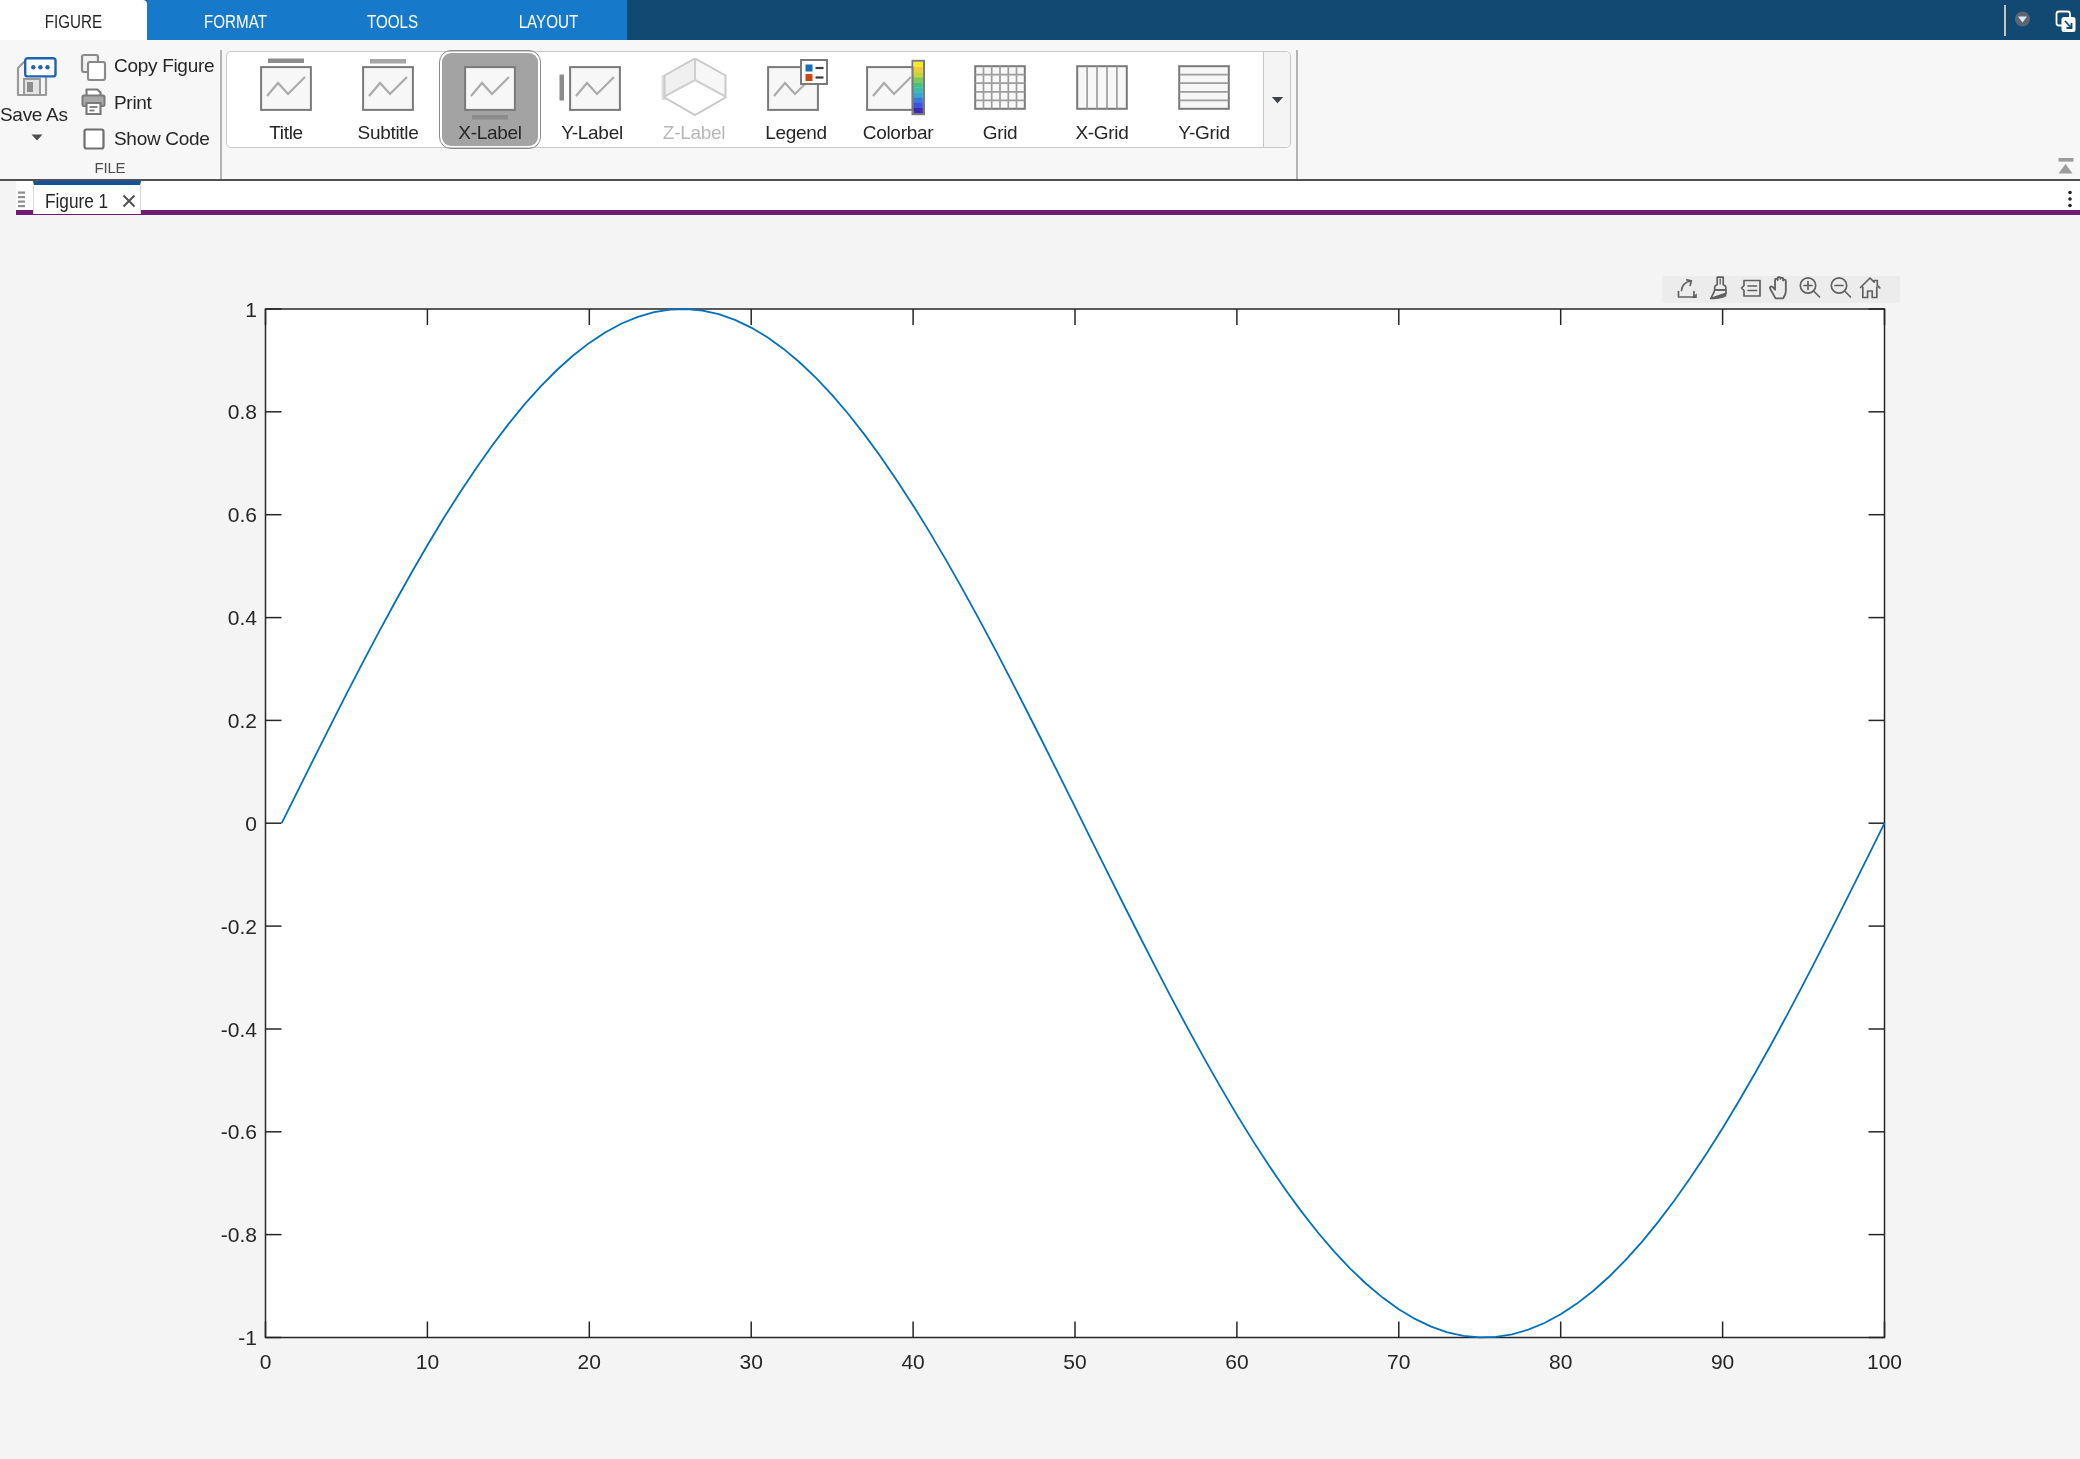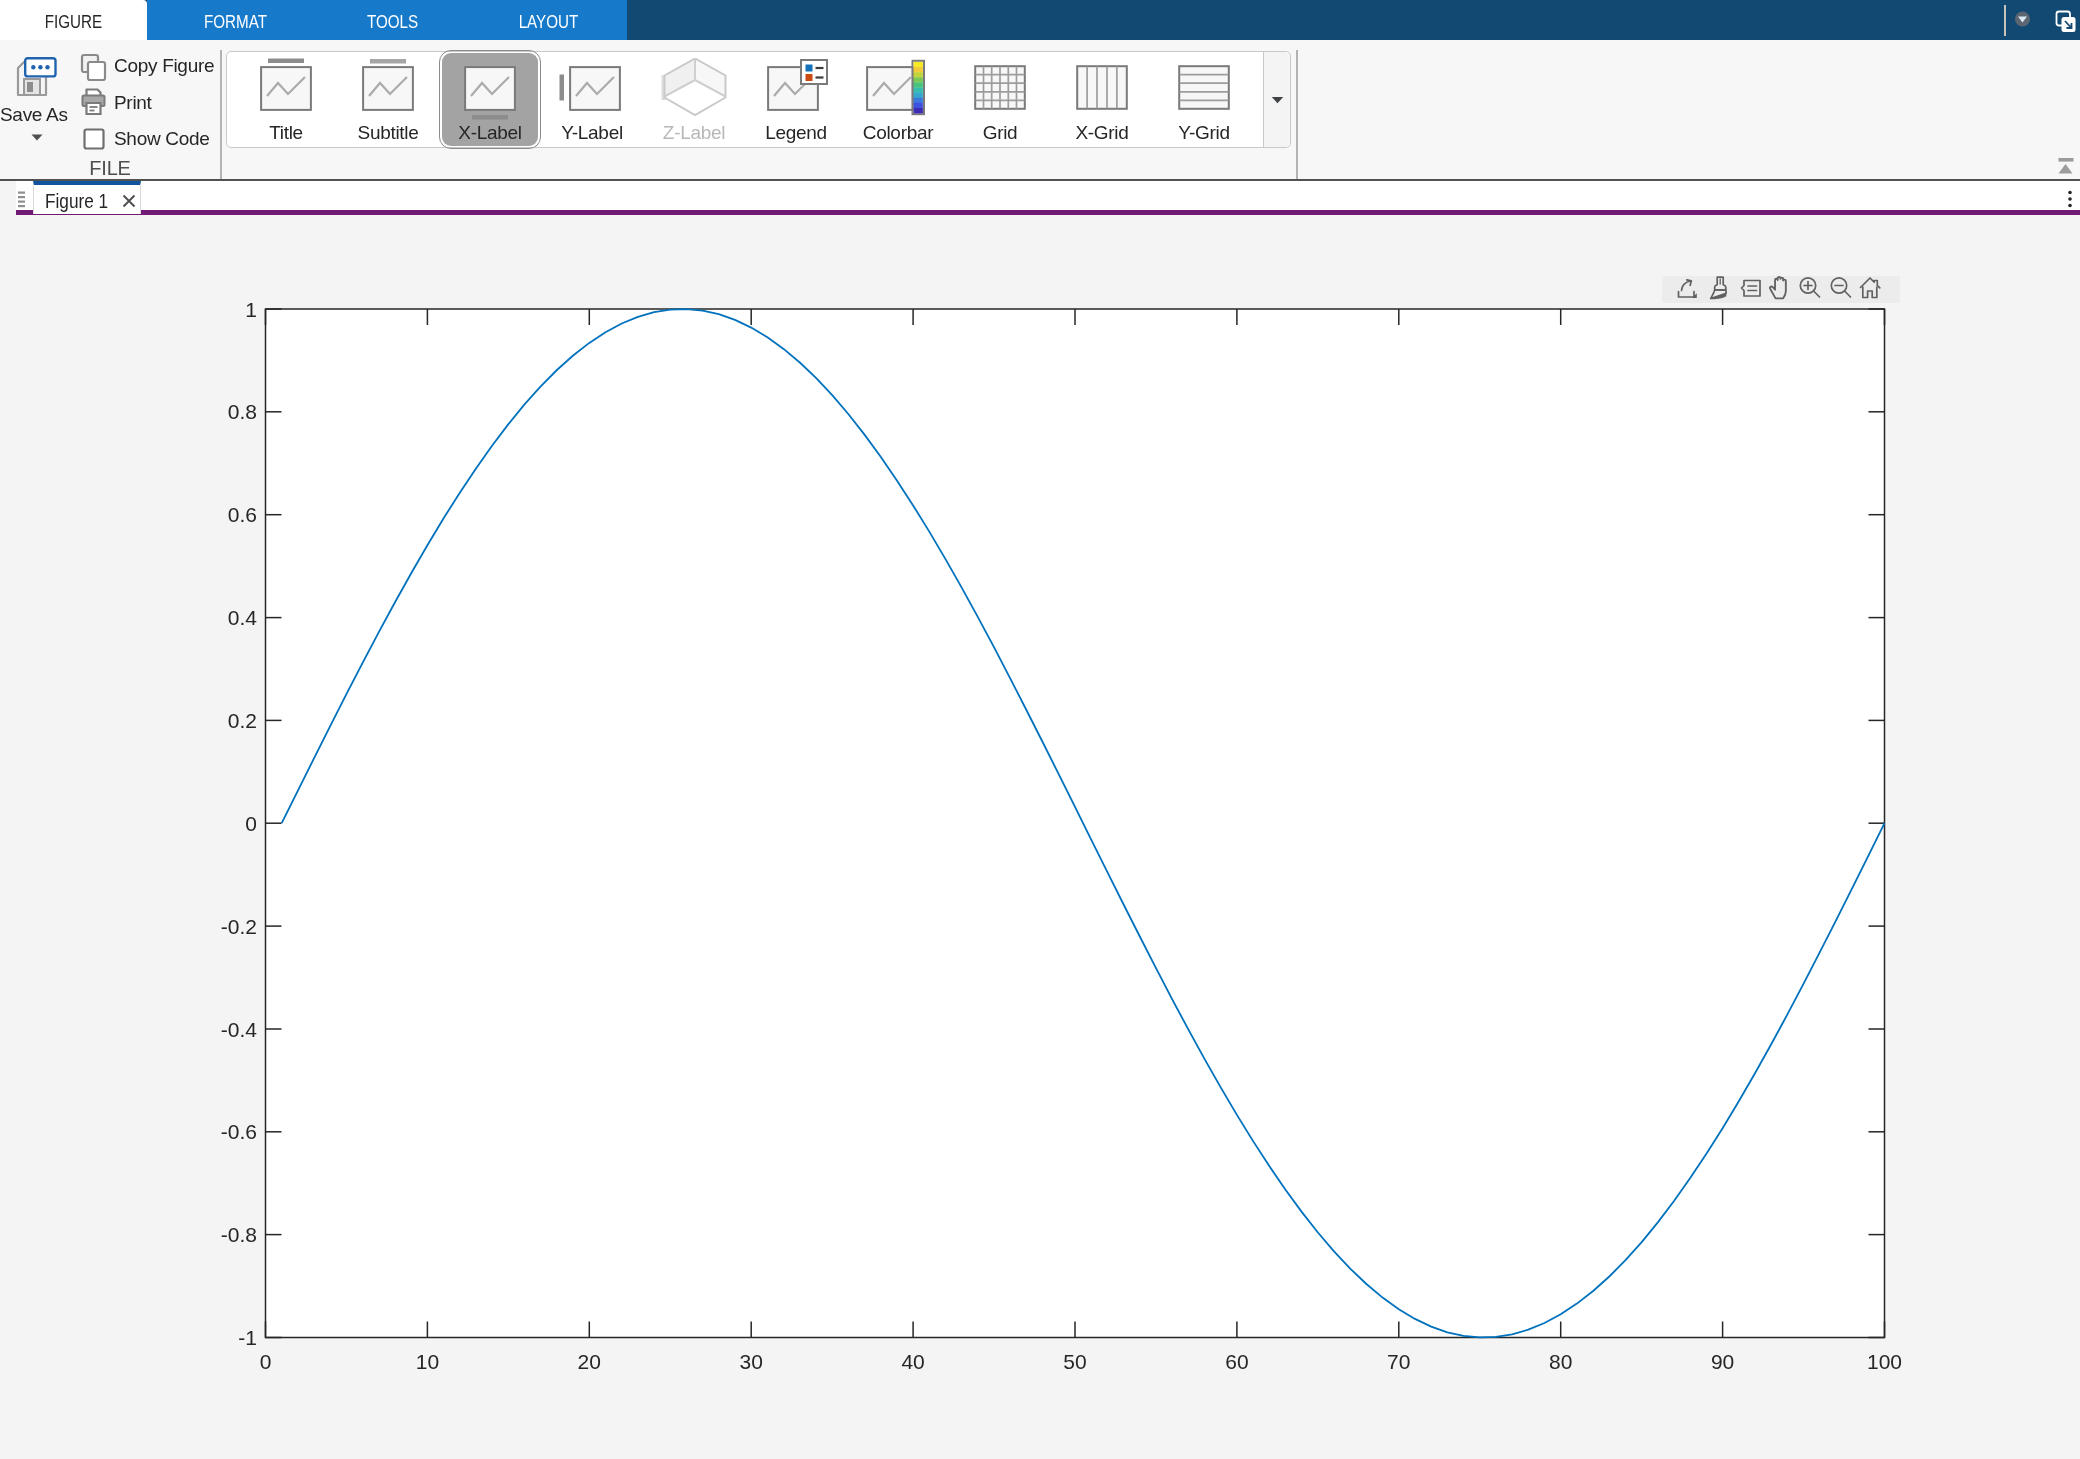--- a/index.html
+++ b/index.html
@@ -13,21 +13,21 @@
 #topbar .whitetab { position:absolute; left:0; top:0; width:147px; height:40px; background:#ffffff; border-top-right-radius:4px; }
 .ttab { position:absolute; top:0; height:40px; width:157px; line-height:43px; text-align:center; font-size:19px; color:#fff; transform:scaleX(0.8); }
 #tab-figure { left:0; width:147px; color:#262626; }
 #tab-format { left:157px; }
 #tab-tools  { left:314px; }
 #tab-layout { left:470px; }
 
 
 #ribbon { left:0; top:40px; width:2080px; height:141px; background:#f7f7f7; border-bottom:2px solid #515151; }
 .vsep { position:absolute; top:10px; height:129px; width:2px; background:#b3b3b3; }
-.gcaption { position:absolute; top:119px; height:18px; line-height:18px; font-size:20px; color:#4e4e4e; letter-spacing:-0.2px; text-align:center; }
+.gcaption { position:absolute; top:119px; height:18px; line-height:18px; font-size:15px; color:#4e4e4e; letter-spacing:-0.2px; text-align:center; }
 
 
 .rlabel { font-size:19px; color:#262626; letter-spacing:-0.3px; }
 
 
 #gallery { position:absolute; left:226px; top:11px; width:1065px; height:97px; background:#ffffff; border:1px solid #c9c9c9; border-radius:5px; }
 .gitem { position:absolute; top:1px; width:96px; height:93px; }
 .gicon { position:absolute; left:50%; top:5px; transform:translateX(-50%); }
 .glabel { position:absolute; left:50%; top:70px; transform:translateX(-50%); font-size:19px; line-height:20px; color:#262626; letter-spacing:-0.3px; white-space:nowrap; }
 .gsel { outline:1px solid #8c8c8c; outline-offset:2px; border-radius:9px; background:#a3a3a3; }

